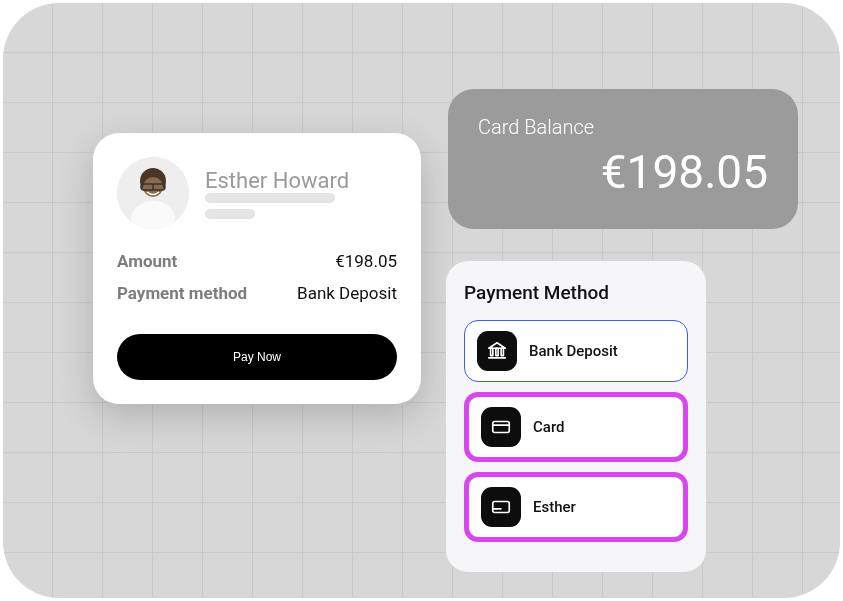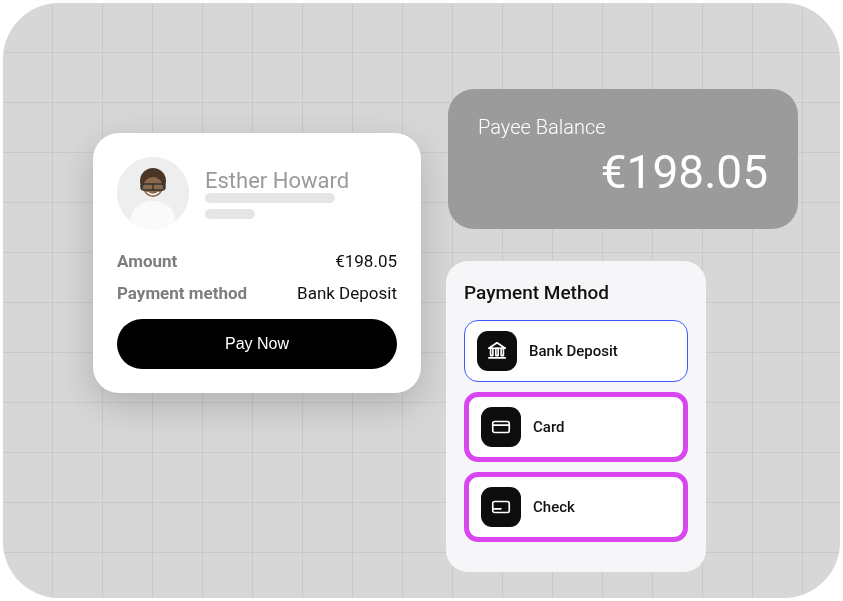--- a/index.html
+++ b/index.html
@@ -102,24 +102,24 @@
       font-weight: 400;
     }
 
     .pay-button {
       width: 100%;
       background: #000000;
       color: #ffffff;
       border: none;
       border-radius: 999px;
       padding: 16px 0;
-      font-size: 16px;
+      font-size: 12px;
       font-weight: 500;
       cursor: pointer;
-      margin-top: 4px;
+      margin-top: 19px;
     }
 
     
     .balance-card {
       position: absolute;
       left: 445px;
       top: 86px;
       width: 350px;
       background: #9b9b9b;
       border-radius: 26px;
@@ -229,21 +229,21 @@
 
     <div class="detail-row">
       <span class="detail-label">Payment method</span>
       <span class="detail-value">Bank Deposit</span>
     </div>
 
     <button class="pay-button">Pay Now</button>
   </div>
 
   <div class="balance-card">
-    <div class="balance-label">Payee Balance</div>
+    <div class="balance-label">Card Balance</div>
     <div class="balance-value">€198.05</div>
   </div>
 
   <div class="method-card">
     <div class="method-title">Payment Method</div>
 
     <div class="method-option selected">
       <div class="method-icon">
         <svg viewBox="0 0 24 24" fill="none" stroke="#ffffff" stroke-width="1.8" stroke-linecap="round" stroke-linejoin="round">
           <path d="M3 9 L12 3 L21 9 Z"></path>
@@ -266,17 +266,17 @@
       <span class="method-label">Card</span>
     </div>
 
     <div class="method-option">
       <div class="method-icon">
         <svg viewBox="0 0 24 24" fill="none" stroke="#ffffff" stroke-width="1.8" stroke-linecap="round" stroke-linejoin="round">
           <rect x="3" y="6" width="18" height="12" rx="2"></rect>
           <line x1="3" y1="14" x2="12" y2="14"></line>
         </svg>
       </div>
-      <span class="method-label">Check</span>
+      <span class="method-label">Esther</span>
     </div>
   </div>
 
 </div>
 
 </body></html>

